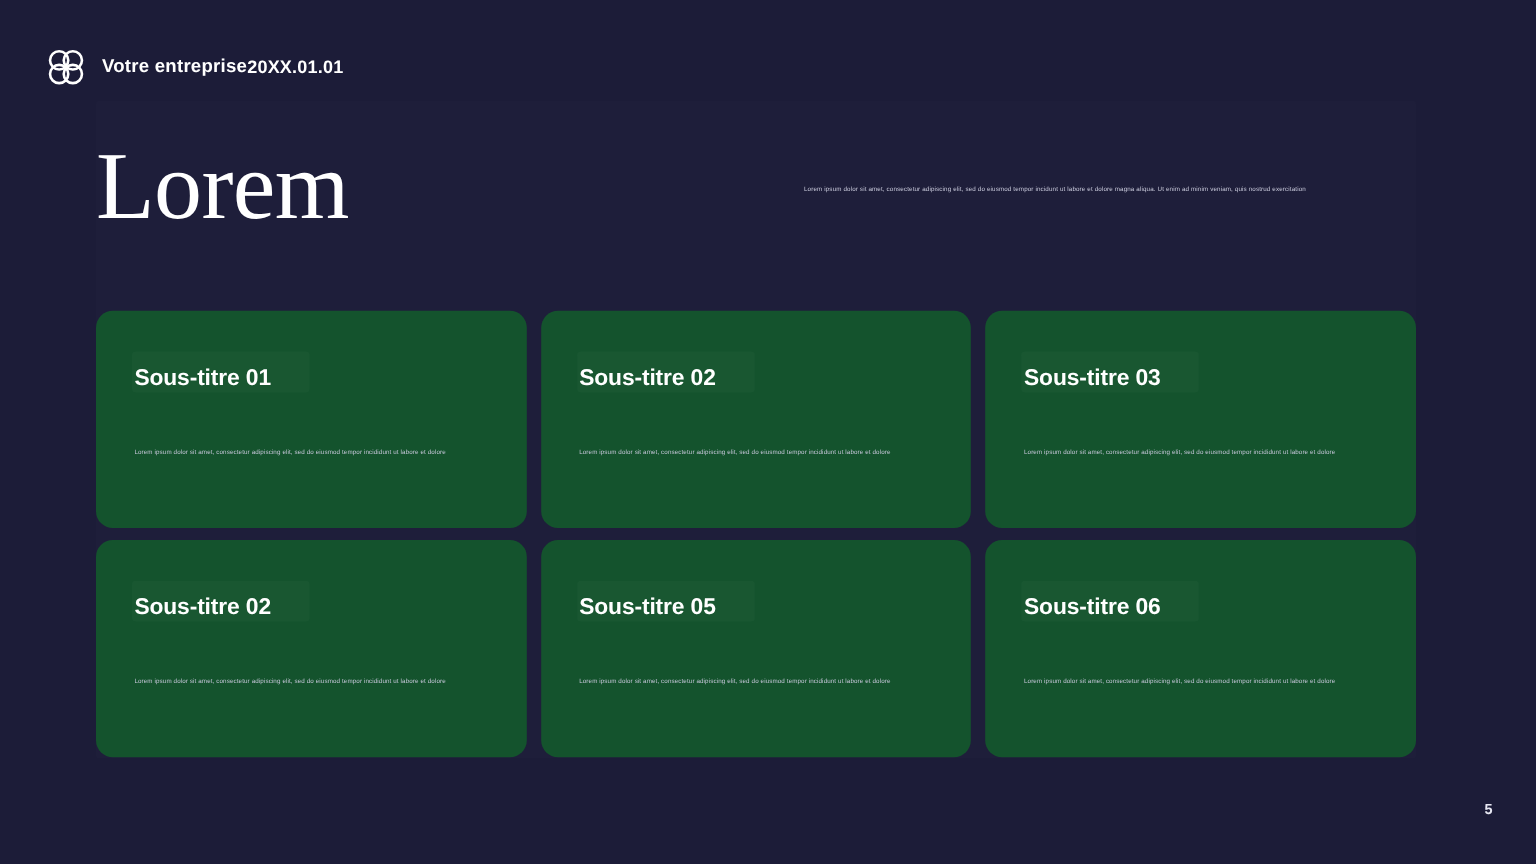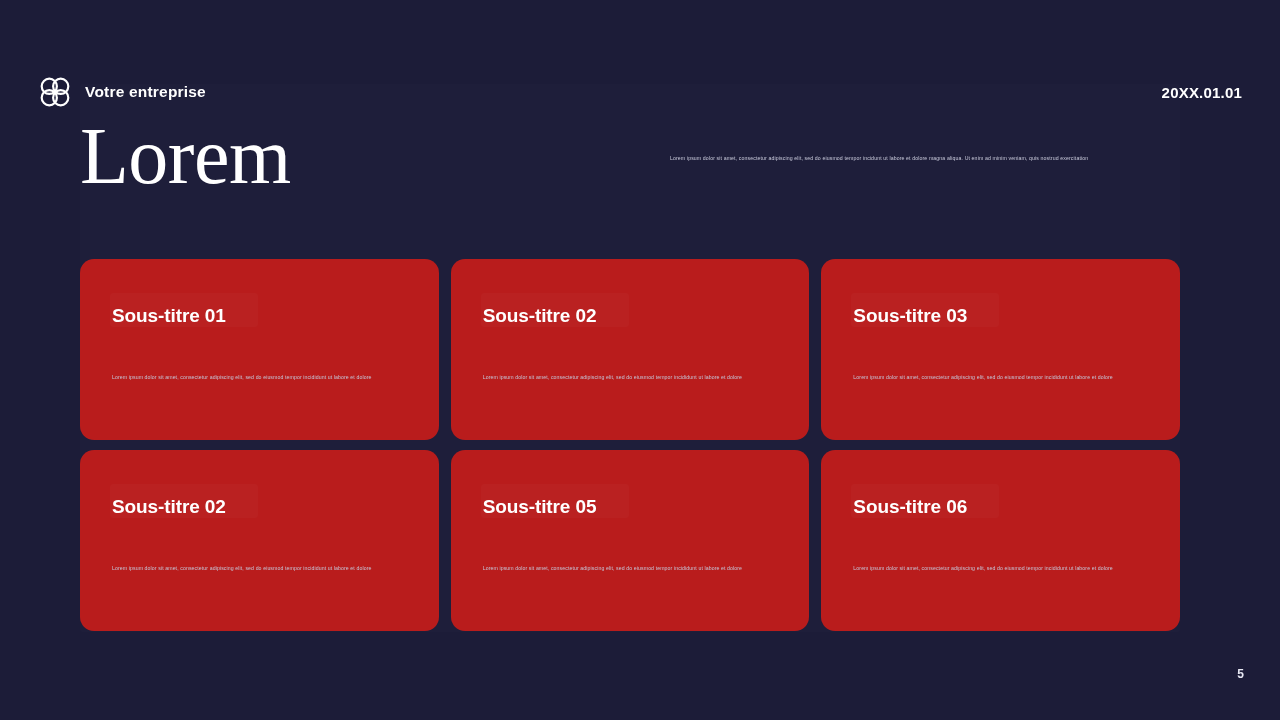--- a/index.html
+++ b/index.html
@@ -30,23 +30,21 @@
   }
 
   
   .header {
     position:absolute;
     left:0; top:0;
     width:1280px;
     height:112px;
     display:flex;
     align-items:center;
-    justify-content:space-between;
     padding:0 38px 0 36px;
-    margin-top:36px;
   }
 
   .brand {
     display:flex;
     align-items:center;
     gap:11px;
   }
 
   .logo-mark {
     width:38px;
@@ -113,21 +111,21 @@
     height:372px;
     display:grid;
     grid-template-columns:repeat(3, 1fr);
     grid-template-rows:repeat(2, 1fr);
     column-gap:12px;
     row-gap:10px;
   }
 
   .card {
     position:relative;
-    background:#b91c1c;
+    background:#14532d;
     border-radius:14px;
     padding:44px 32px 0 32px;
     overflow:hidden;
   }
 
   
   .card::before {
     content:"";
     position:absolute;
     left:30px;

